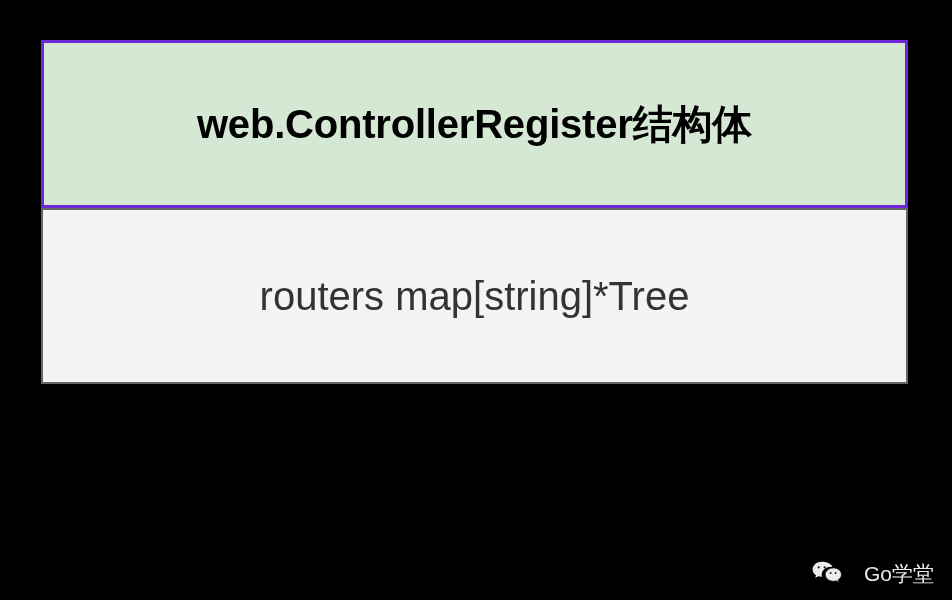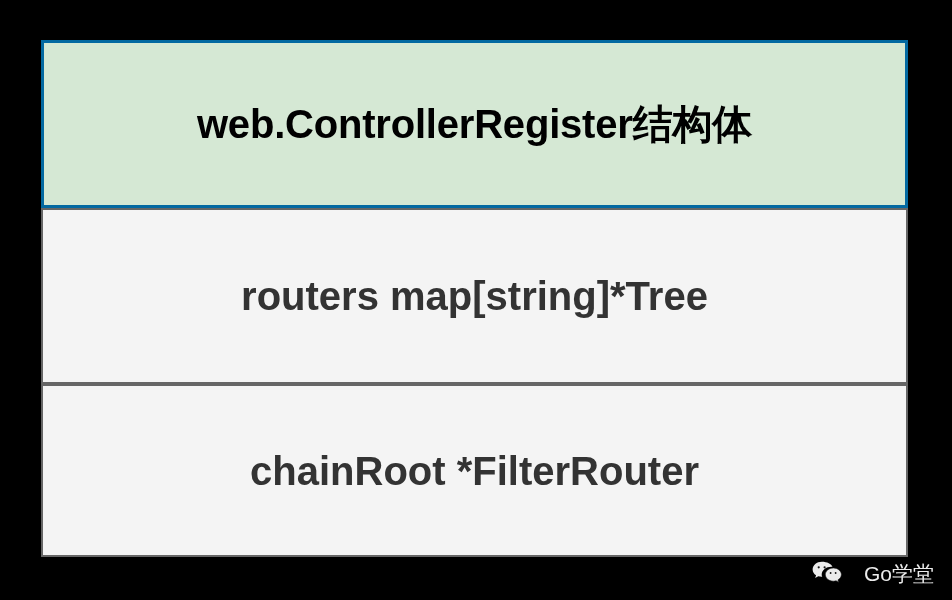--- a/index.html
+++ b/index.html
@@ -28,21 +28,21 @@
 
   
   .struct-header {
     position: absolute;
     left: 0;
     top: 0;
     width: 867px;
     height: 168px;
     box-sizing: border-box;
     background: #d5e8d4;
-    border: 3px solid #0369a1;
+    border: 3px solid #6d28d9;
     display: flex;
     align-items: center;
     justify-content: center;
   }
   .struct-header-title {
     font-size: 40px;
     font-weight: bold;
     color: #000000;
     letter-spacing: -0.2px;
     line-height: 1.1;
@@ -65,21 +65,21 @@
   .struct-field.row-0 {
     top: 168px;
     height: 176px;
   }
   .struct-field.row-1 {
     top: 344px;
     height: 173px;
   }
   .struct-field-label {
     font-size: 40px;
-    font-weight: bold;
+    font-weight: normal;
     color: #333333;
     line-height: 1.1;
     text-align: center;
     white-space: nowrap;
   }
 
   
   #watermark {
     position: absolute;
     right: 18px;
@@ -108,23 +108,20 @@
 <div id="struct-diagram">
 
   <div class="struct-header">
     <span class="struct-header-title">web.ControllerRegister结构体</span>
   </div>
 
   <div class="struct-field row-0">
     <span class="struct-field-label">routers map[string]*Tree</span>
   </div>
 
-  <div class="struct-field row-1">
-    <span class="struct-field-label">chainRoot *FilterRouter</span>
-  </div>
 
 </div>
 
 <div id="watermark">
   <span class="wechat-icon-wrap">
     <svg class="wechat-icon" viewBox="0 0 34 28" xmlns="http://www.w3.org/2000/svg" aria-hidden="true">
 
       <path d="M11.2 1.2C5.3 1.2 0.7 5.1 0.7 9.9c0 2.7 1.5 5.1 3.9 6.7l-1.0 3.0 3.5-1.8c1.2 0.35 2.5 0.55 3.9 0.55h0.6C11.1 17.4 11 16.5 11 15.6c0-4.9 4.9-8.8 11.0-8.8 0.4 0 0.8 0.02 1.2 0.05C22.0 3.6 17.1 1.2 11.2 1.2z" fill="#ffffff"></path>
       <circle cx="7.6" cy="7.6" r="1.25" fill="#1a1a1a"></circle>
       <circle cx="14.3" cy="7.6" r="1.25" fill="#1a1a1a"></circle>

